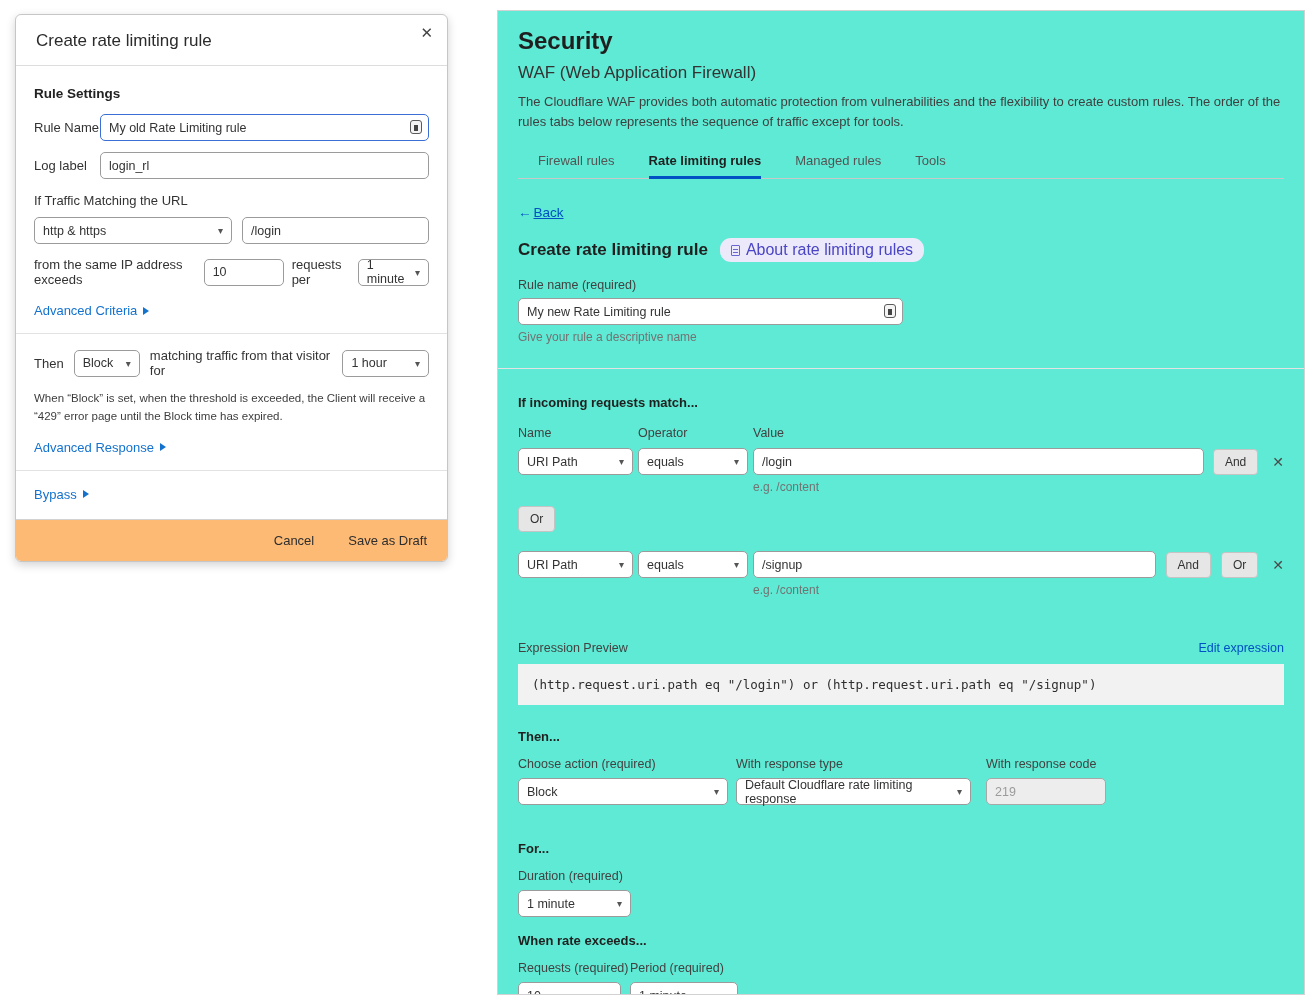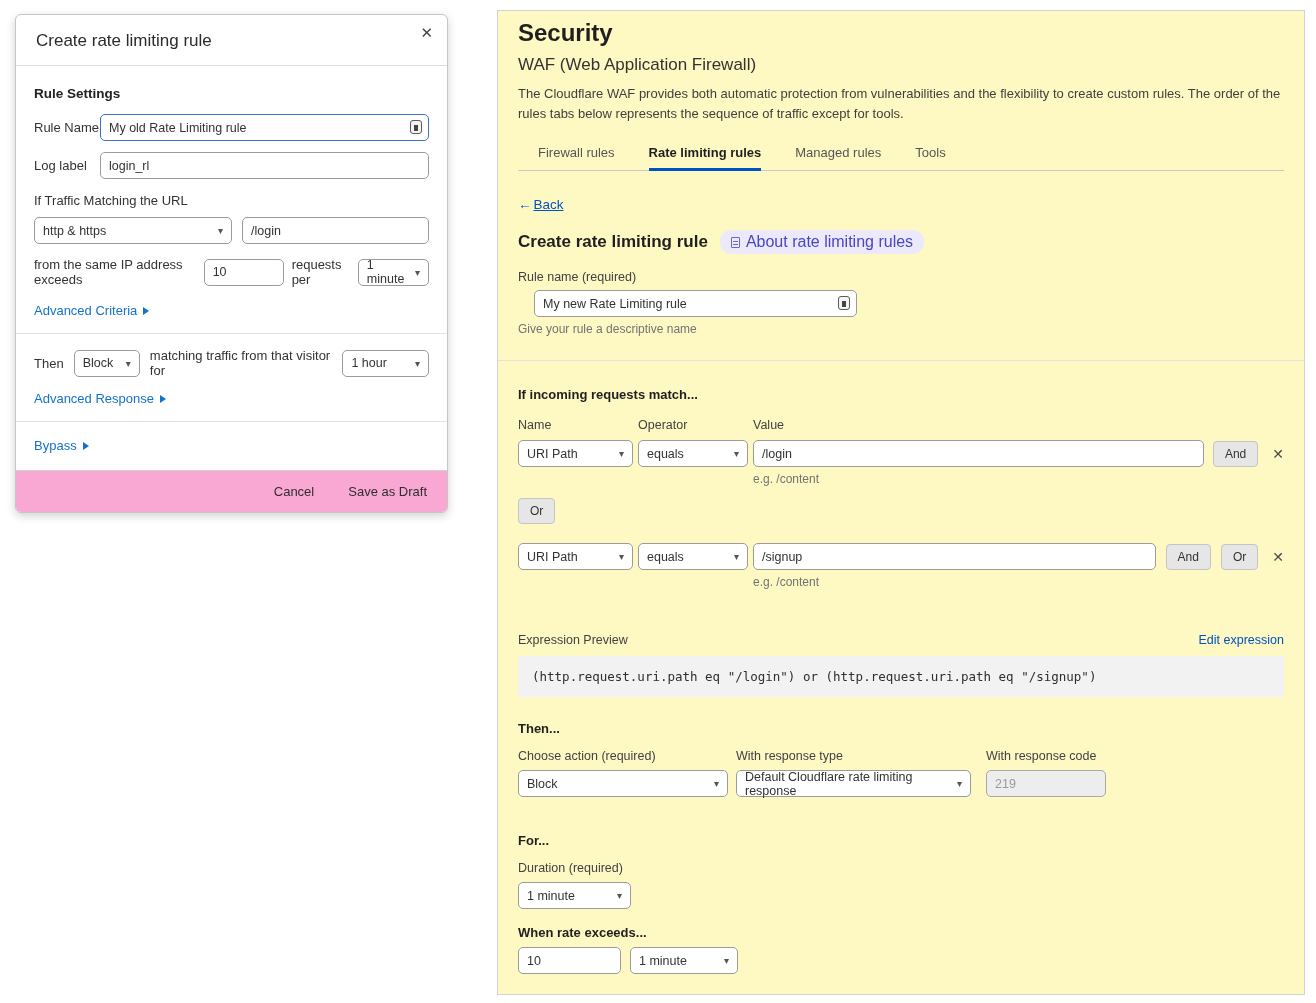--- a/index.html
+++ b/index.html
@@ -31,28 +31,28 @@
     background:#444; }
   .fselect { justify-content:space-between; cursor:pointer; }
   .caret { font-size:10px; color:#555; margin-left:8px; }
   .dlg-inline-label { font-size:13px; color:#333; }
   .blue-link { font-size:13px; color:#1372ce; cursor:pointer; display:inline-flex;
     align-items:center; gap:6px; }
   .tri-right { width:0; height:0; border-top:4px solid transparent;
     border-bottom:4px solid transparent; border-left:6px solid #1372ce; display:inline-block; }
   .dlg-divider { border-top:1px solid #e2e2e2; margin:14px -18px 14px; }
   .dlg-note { font-size:11.5px; color:#3d3d3d; line-height:1.55; margin:12px 0 12px; }
-  .dialog-footer { margin-top:16px; background:#f9a8d4; border-top:1px solid #d2d2d2;
+  .dialog-footer { margin-top:16px; background:#fdba74; border-top:1px solid #d2d2d2;
     padding:13px 20px; display:flex; justify-content:flex-end; gap:34px; }
   .footer-btn { font-size:13px; color:#2e2e2e; cursor:pointer; background:none; border:none;
     font-family:inherit; }
 
   
   .panel { position:absolute; left:497px; top:10px; width:808px; height:985px;
-    background:#fef9c3; border:1px solid #d2d2d2; padding:8px 20px 0; overflow:hidden; }
+    background:#5eead4; border:1px solid #d2d2d2; padding:16px 20px 0; overflow:hidden; }
   .page-title { font-size:24px; font-weight:bold; color:#1f1f1f; }
   .page-subtitle { font-size:17px; font-weight:400; color:#333; margin-top:8px; }
   .page-desc { font-size:13px; color:#3f3f3f; line-height:1.5; margin-top:9px; max-width:766px; }
   .tabs { display:flex; gap:34px; margin-top:16px; padding-left:20px;
     border-bottom:1px solid #c9c9c9; }
   .tab { font-size:13px; color:#555; padding:6px 0 8px; cursor:pointer;
     border-bottom:3px solid transparent; margin-bottom:-1px; }
   .tab.active { font-weight:bold; color:#1f1f1f; border-bottom-color:#0051c3; }
   .back-link { margin-top:26px; display:inline-flex; align-items:center; gap:2px;
     color:#0051c3; font-size:13.5px; cursor:pointer; }
@@ -152,20 +152,21 @@
         <span>Block</span>
         <span class="caret">▾</span>
       </span>
       <span class="dlg-inline-label">matching traffic from that visitor for</span>
       <span class="fselect" style="width:92px; margin-left:8px;">
         <span>1 hour</span>
         <span class="caret">▾</span>
       </span>
     </div>
 
+    <div class="dlg-note">When “Block” is set, when the threshold is exceeded, the Client will receive a “429” error page until the Block time has expired.</div>
 
     <div>
       <span class="blue-link">
         <span>Advanced Response</span>
         <span class="tri-right"></span>
       </span>
     </div>
 
     <div class="dlg-divider"></div>
 
@@ -204,21 +205,21 @@
 
   <div class="form-title-row">
     <span class="form-title">Create rate limiting rule</span>
     <span class="badge">
       <span class="doc-icon"></span>
       <span>About rate limiting rules</span>
     </span>
   </div>
 
   <div class="field-label" style="margin-top:16px;">Rule name (required)</div>
-  <span class="input-wrap" style="display:inline-block; width:323px; margin-top:6px; position:relative;margin-left:16px;">
+  <span class="input-wrap" style="display:inline-block; width:385px; margin-top:6px; position:relative;">
     <input class="input" value="My new Rate Limiting rule" style="">
     <span class="pm-icon"></span>
   </span>
   <div class="help-text">Give your rule a descriptive name</div>
 
   <div class="wide-divider"></div>
 
   <div class="section-heading" style="margin-top:26px;">If incoming requests match...</div>
 
   <div class="cond-labels">
@@ -289,20 +290,24 @@
   <div class="section-heading" style="margin-top:36px;">For...</div>
   <div class="field-label" style="margin-top:13px;">Duration (required)</div>
   <div class="ctl-row">
     <span class="fselect" style="width:113px;">
       <span>1 minute</span>
       <span class="caret">▾</span>
     </span>
   </div>
 
   <div class="section-heading" style="margin-top:16px;">When rate exceeds...</div>
+  <div class="lbl-row">
+    <span class="field-label" style="width:112px;">Requests (required)</span>
+    <span class="field-label">Period (required)</span>
+  </div>
   <div class="ctl-row">
     <input class="input" style="width: 103px;" value="10">
     <span class="fselect" style="width:108px; margin-left:9px;">
       <span>1 minute</span>
       <span class="caret">▾</span>
     </span>
   </div>
 
   
   

